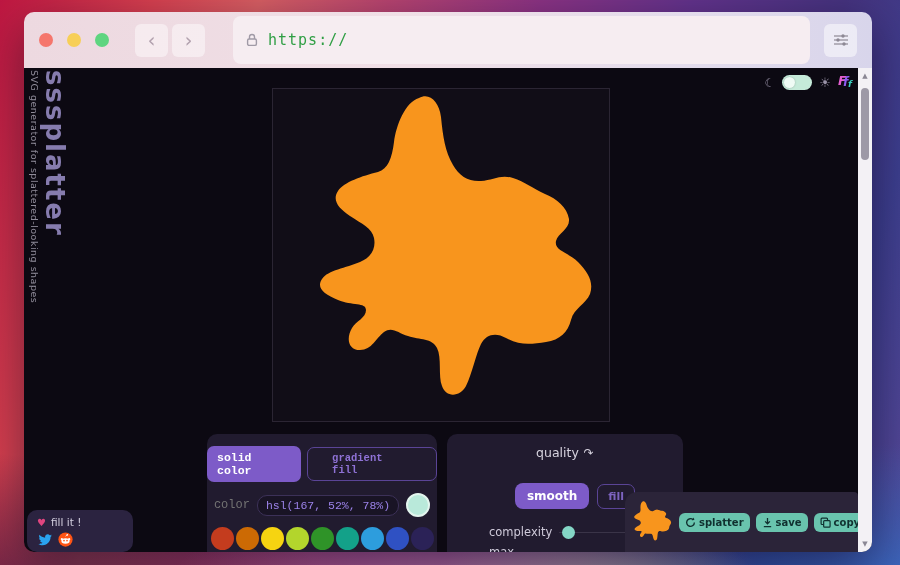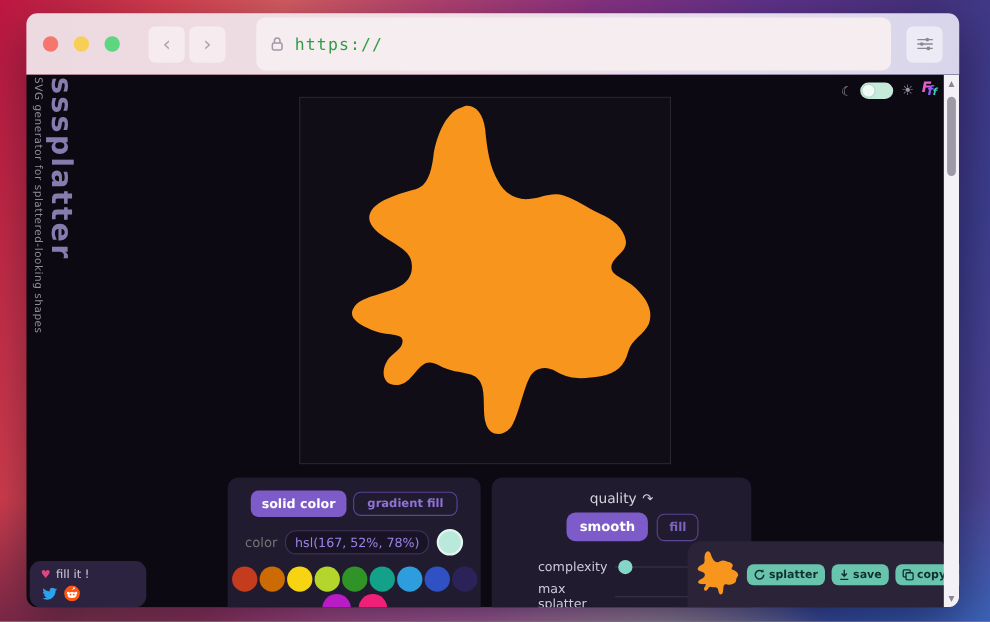--- a/index.html
+++ b/index.html
@@ -40,36 +40,36 @@
   .toggle{width:30px;height:15px;border-radius:8px;background:#c5ead9;position:relative;}
   .toggle .knob{position:absolute;left:2px;top:2px;width:11px;height:11px;border-radius:50%;
     background:#effbf5;box-shadow:0 0 2px rgba(0,0,0,.25);}
   .logo{position:relative;width:18px;height:17px;font-weight:bold;}
   .logo span{position:absolute;font-style:italic;line-height:1;}
   .logo .f1{left:0;top:0;color:#e45fd0;font-size:13px;}
   .logo .f2{left:5px;top:2px;color:#8f5cf0;font-size:12px;}
   .logo .f3{left:10px;top:6px;color:#3ad0c0;font-size:9px;}
   
   .panel{position:absolute;background:#211b2f;border-radius:10px;box-sizing:border-box;}
-  .fill-panel{left:183px;top:366px;width:230px;height:132px;}
+  .fill-panel{left:183px;top:366px;width:230px;height:132px;font-family:Liberation Mono, monospace;}
   .quality-panel{left:423px;top:366px;width:236px;height:172px;}
   .fill-buttons{display:flex;justify-content:center;align-items:center;gap:6px;padding-top:12px;}
   .btn-solid{background:#7d5bc8;color:#fff;font-size:11.5px;font-weight:bold;padding:5px 10px;border-radius:7px;}
-  .btn-gradient{border:1.5px solid #5a4496;color:#8f72d6;font-size:10.5px;font-weight:bold;padding:4px 12px;border-radius:7px;}
+  .btn-gradient{border:1.5px solid #5a4496;color:#8f72d6;font-size:10.5px;font-weight:bold;padding:4px 24px;border-radius:7px;}
   .color-row{display:flex;align-items:center;justify-content:center;gap:7px;margin-top:11px;}
   .color-label{color:#737373;font-size:12px;}
   .color-pill{background:#191425;border:1px solid #3c3158;color:#9b82e8;font-size:11.5px;padding:3px 8px;border-radius:10px;}
   .current-swatch{width:20px;height:20px;border-radius:50%;border:2px solid #e3f5ee;}
   .swatch-row1{display:flex;justify-content:center;gap:2px;margin-top:10px;}
   .swatch-row2{display:flex;justify-content:center;gap:7px;margin-top:2px;}
   .swatch{width:23px;height:23px;border-radius:50%;}
   .swatch-row2 .swatch{width:26px;height:26px;}
   .q-header{display:flex;justify-content:center;align-items:center;gap:5px;padding-top:11px;color:#d6d2de;font-size:12.5px;}
   .redo{font-size:12px;color:#d6d2de;}
-  .q-buttons{display:flex;justify-content:center;align-items:center;gap:8px;margin-top:6px;padding-left:20px;}
+  .q-buttons{display:flex;justify-content:center;align-items:center;gap:8px;margin-top:23px;padding-left:20px;}
   .btn-smooth{background:#7d5bc8;color:#fff;font-size:12px;font-weight:bold;padding:6px 12px;border-radius:8px;}
   .btn-rough{border:1.5px solid #5a4496;color:#7d63c0;font-size:11px;font-weight:bold;padding:5px 10px;border-radius:7px;}
   .slider-row{position:relative;margin:15px 12px 0;height:16px;display:flex;align-items:center;}
   .slider-row.second{margin-top:11px;}
   .slider-label{color:#cfcada;font-size:11.5px;width:70px;flex:none;margin-left:30px;}
   .slider-track{position:relative;flex:1;height:1px;background:#3a3448;}
   .slider-knob{position:absolute;top:-6px;margin-left:-6px;width:13px;height:13px;border-radius:50%;background:#84d6c6;}
   
   .action-bar{position:absolute;left:601px;top:424px;width:233px;height:60px;background:#2b2439;
     border-radius:12px 4px 0 0;display:flex;align-items:center;gap:6px;padding:0 6px 0 2px;box-sizing:border-box;}

